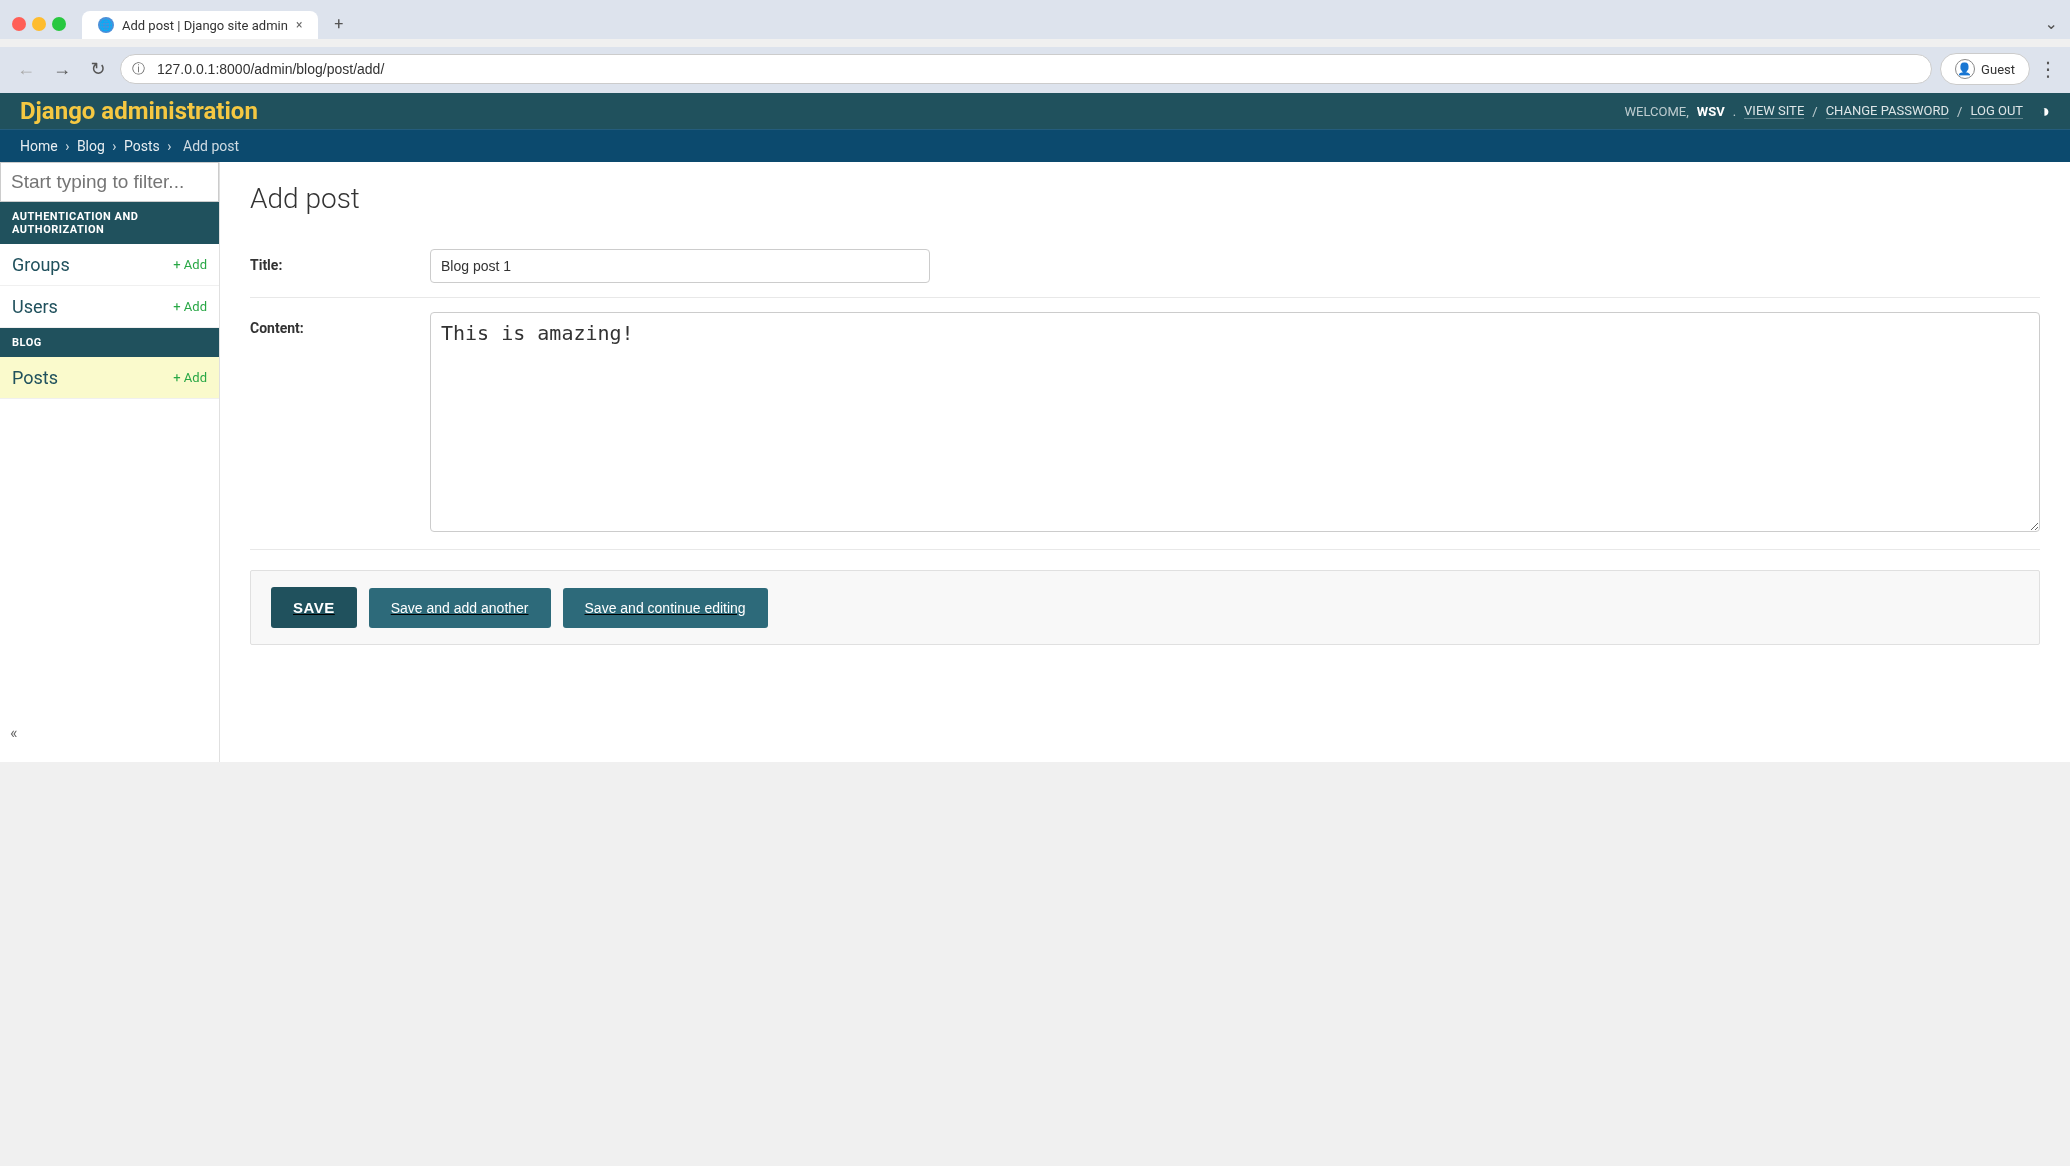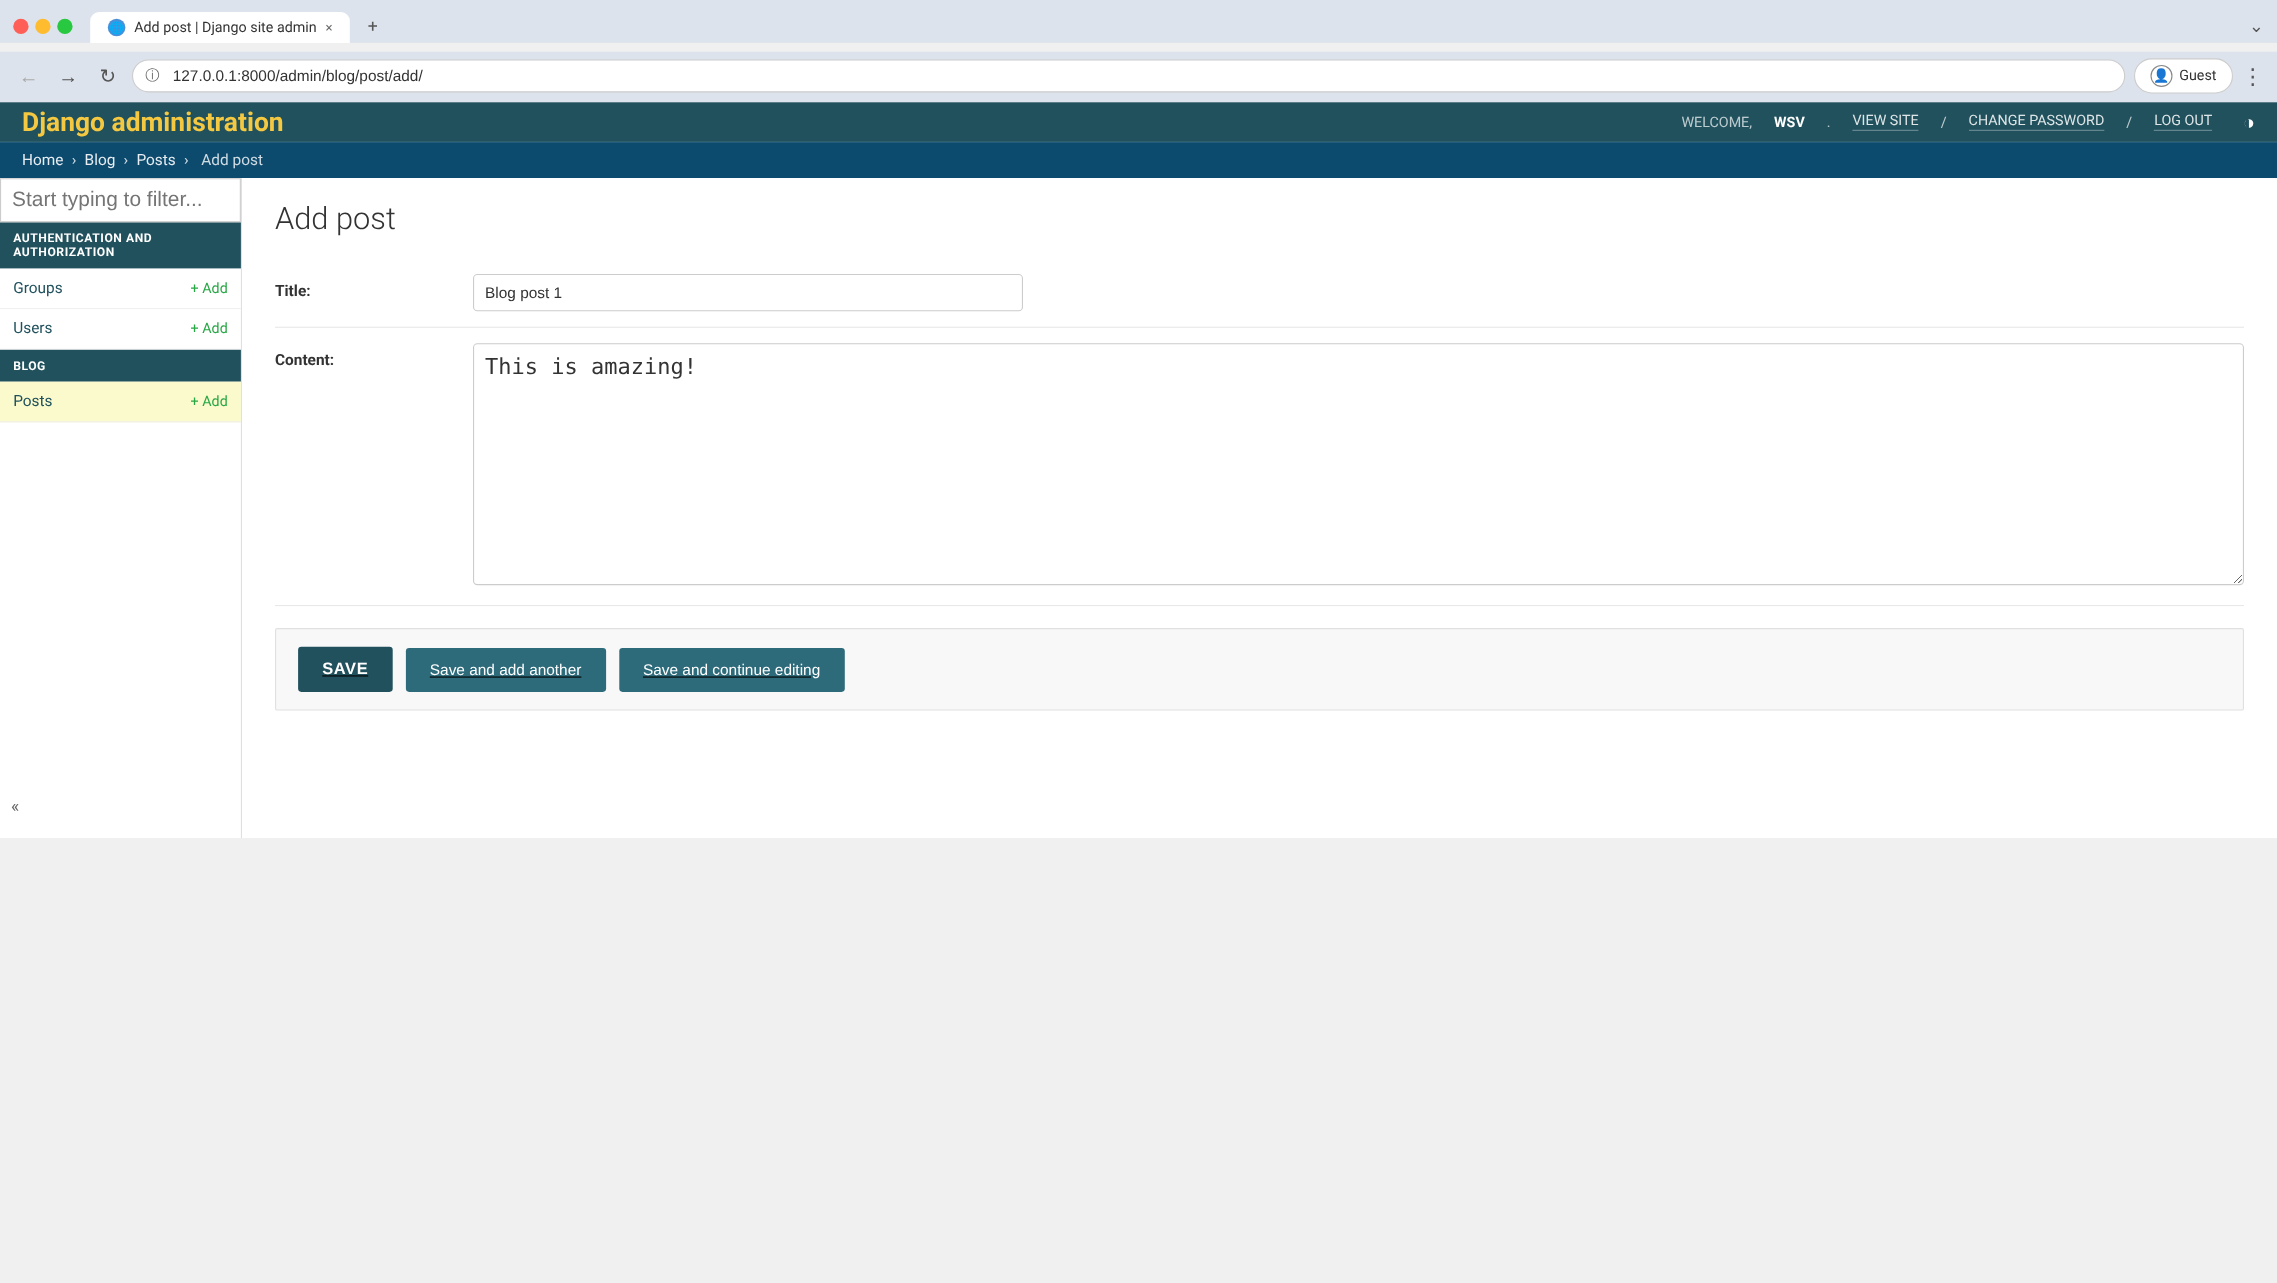--- a/index.html
+++ b/index.html
@@ -28,41 +28,41 @@
     .url-bar-container { flex: 1; position: relative; }
     .url-bar-input { width: 100%; background: white; border: 1px solid #ccc; border-radius: 20px; padding: 6px 14px 6px 36px; font-size: 14px; color: #333; outline: none; }
     .url-icon { position: absolute; left: 12px; top: 50%; transform: translateY(-50%); color: #666; font-size: 13px; }
     .profile-btn { background: white; border: 1px solid #ccc; border-radius: 20px; padding: 5px 14px; display: flex; align-items: center; gap: 6px; font-size: 13px; color: #333; cursor: pointer; }
     .profile-icon { width: 20px; height: 20px; border-radius: 50%; border: 1px solid #888; display: flex; align-items: center; justify-content: center; font-size: 12px; }
     .menu-btn { background: transparent; border: none; font-size: 20px; color: #555; cursor: pointer; }
 
     
     .admin-header { background: #20515d; padding: 4px 20px; display: flex; align-items: center; justify-content: space-between; }
     .admin-title { color: #f5c842; font-size: 24px; font-weight: bold; text-decoration: none; }
-    .admin-user-tools { color: rgba(255,255,255,0.7); font-size: 13px; display: flex; align-items: center; gap: 20px; }
+    .admin-user-tools { color: rgba(255,255,255,0.7); font-size: 13px; display: flex; align-items: center; gap: 8px; }
     .admin-user-tools a { color: rgba(255,255,255,0.85); text-decoration: none; border-bottom: 1px solid rgba(255,255,255,0.3); }
     .admin-user-tools strong { color: white; }
     .theme-toggle { color: white; font-size: 18px; cursor: pointer; margin-left: 8px; }
 
     
     .breadcrumb-bar { background: #0c4a6e; border-top: 1px solid rgba(255,255,255,0.1); padding: 8px 20px; }
     .breadcrumb { color: rgba(255,255,255,0.8); font-size: 14px; }
     .breadcrumb a { color: rgba(255,255,255,0.9); text-decoration: none; }
     .breadcrumb span { margin: 0 4px; }
 
     
     .main-container { display: flex; background: white; min-height: 600px; }
 
     
     .sidebar { width: 220px; background: white; border-right: 1px solid #e0e0e0; padding: 0; flex-shrink: 0; position: relative; }
     .sidebar-filter { width: 100%; border: 1px solid #ccc; border-radius: 0; padding: 8px 10px; font-size: 19px; color: #000000; outline: none; }
     .sidebar-section-header { background: #20515d; color: white; font-size: 11px; font-weight: bold; padding: 8px 12px; letter-spacing: 0.5px; text-transform: uppercase; }
     .sidebar-item { display: flex; align-items: center; justify-content: space-between; padding: 10px 12px; border-bottom: 1px solid #f0f0f0; cursor: pointer; }
     .sidebar-item.active { background: #fafacc; }
-    .sidebar-item-name { color: #20515d; font-size: 14px; }
+    .sidebar-item-name { color: #20515d; font-size: 18px; }
     .sidebar-item-add { color: #28a745; font-size: 13px; text-decoration: none; display: flex; align-items: center; gap: 2px; }
     .sidebar-collapse { position: absolute; bottom: 20px; left: 10px; color: #666; cursor: pointer; font-size: 16px; }
 
     
     .content-area { flex: 1; padding: 20px 30px; background: white; }
     .page-title { font-size: 28px; font-weight: 300; color: #333; margin-bottom: 20px; }
 
     
     .form-container { border: none; }
     .form-row { display: flex; align-items: flex-start; padding: 14px 0; border-bottom: 1px solid #e8e8e8; }

